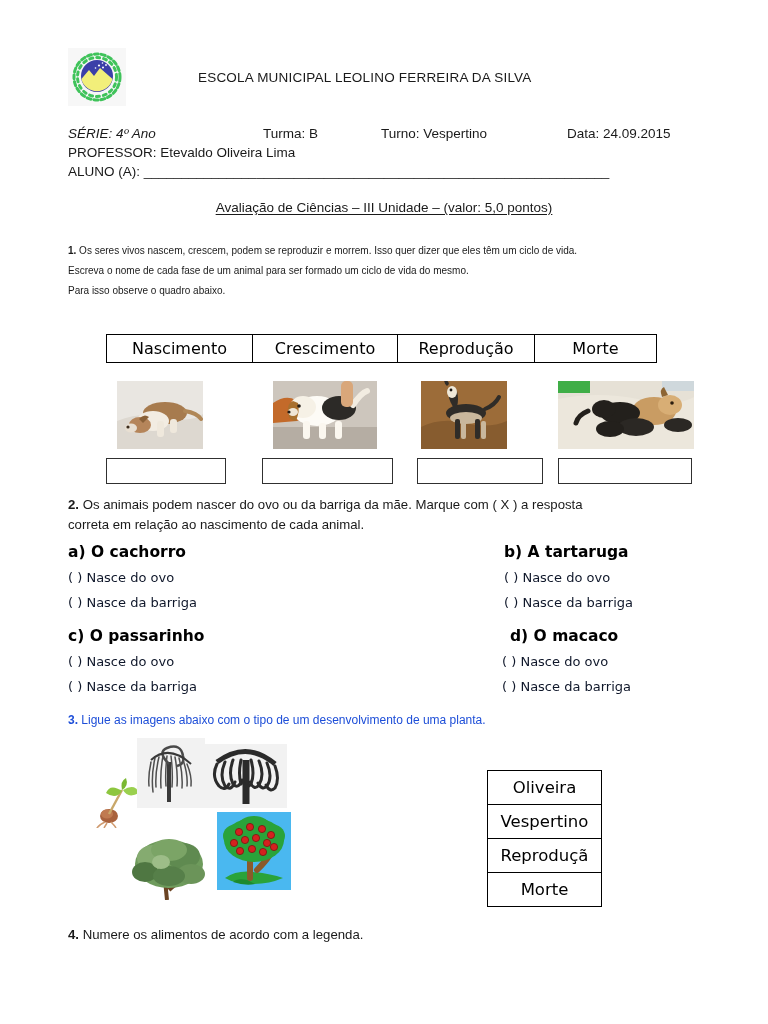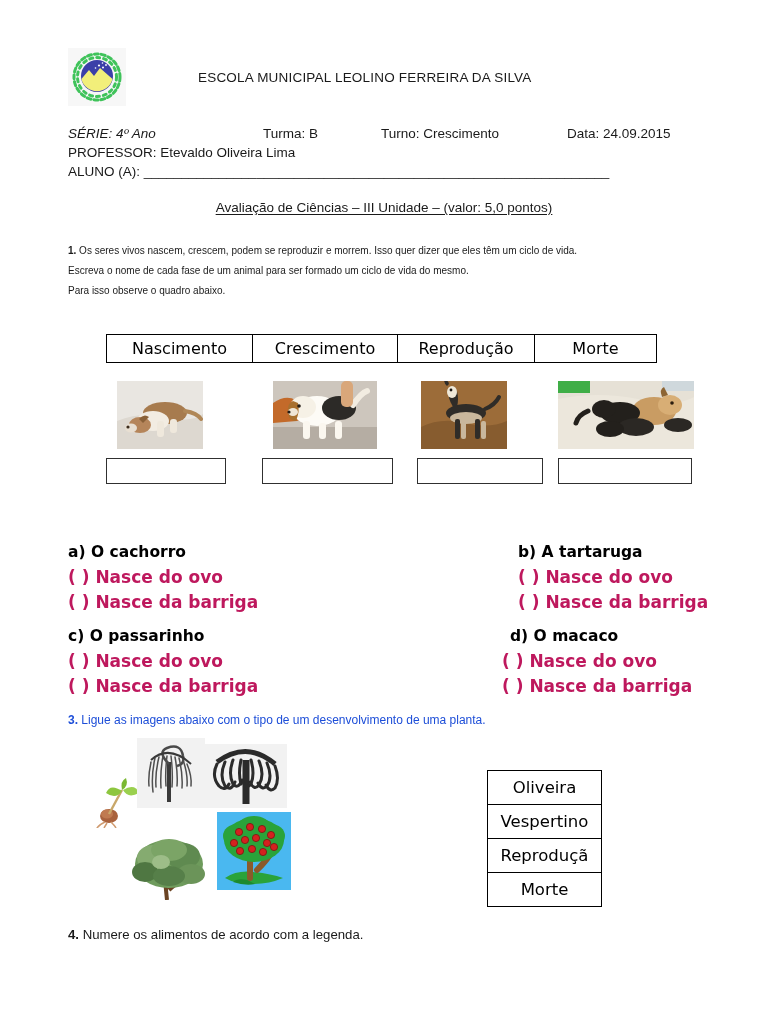--- a/index.html
+++ b/index.html
@@ -172,31 +172,31 @@
   }
   .q2-pair {
     position: relative;
     height: 84px;
   }
   .q2-col {
     position: absolute;
     top: 0;
   }
   .q2-col.left  { left: 0px; }
-  .q2-col.right { left: 450px; }
+  .q2-col.right { left: 436px; }
   .q2-head {
     font-size: 15.5px;
     font-weight: bold;
     color: #000;
     line-height: 25px;
   }
   .q2-opt {
-    font-size: 17px;
-    font-weight: bold;
-    color: #be185d;
+    font-size: 13px;
+    font-weight: normal;
+    color: #0f172a;
     line-height: 25px;
     white-space: nowrap;
   }
 
   
   .q3 {
     position: absolute;
     left: 68px; top: 711px;
     width: 634px;
     font-size: 12px;
@@ -273,21 +273,21 @@
         </g>
       </svg>
     </div>
     <div class="school-name">ESCOLA MUNICIPAL LEOLINO FERREIRA DA SILVA</div>
   </div>
 
   <div class="info-block">
     <div class="info-row-1">
       <span class="f-serie">SÉRIE: 4º Ano</span>
       <span class="f-turma">Turma: B</span>
-      <span class="f-turno">Turno: Crescimento</span>
+      <span class="f-turno">Turno: Vespertino</span>
       <span class="f-data">Data: 24.09.2015</span>
     </div>
     <div class="info-row-2">PROFESSOR: Etevaldo Oliveira Lima</div>
     <div class="info-row-3">ALUNO (A): ______________________________________________________________</div>
   </div>
 
   <div class="eval-title">
     <span>Avaliação de Ciências – III Unidade – (valor: 5,0 pontos)</span>
   </div>
 
@@ -382,20 +382,24 @@
     </div>
   </div>
 
   <div class="answer-row">
     <div class="ansbox ab1"></div>
     <div class="ansbox ab2"></div>
     <div class="ansbox ab3"></div>
     <div class="ansbox ab4"></div>
   </div>
 
+  <div class="q2">
+    <b>2.</b><span> Os animais podem nascer do ovo ou da barriga da mãe. Marque com ( X ) a resposta</span><br>
+    <span>correta em relação ao nascimento de cada animal.</span>
+  </div>
 
   <div class="q2-grid">
     <div class="q2-pair">
       <div class="q2-col left">
         <div class="q2-head">a) O cachorro</div>
         <div class="q2-opt">(    ) Nasce do ovo</div>
         <div class="q2-opt">(    ) Nasce da barriga</div>
       </div>
       <div class="q2-col right">
         <div class="q2-head">b) A tartaruga</div>

